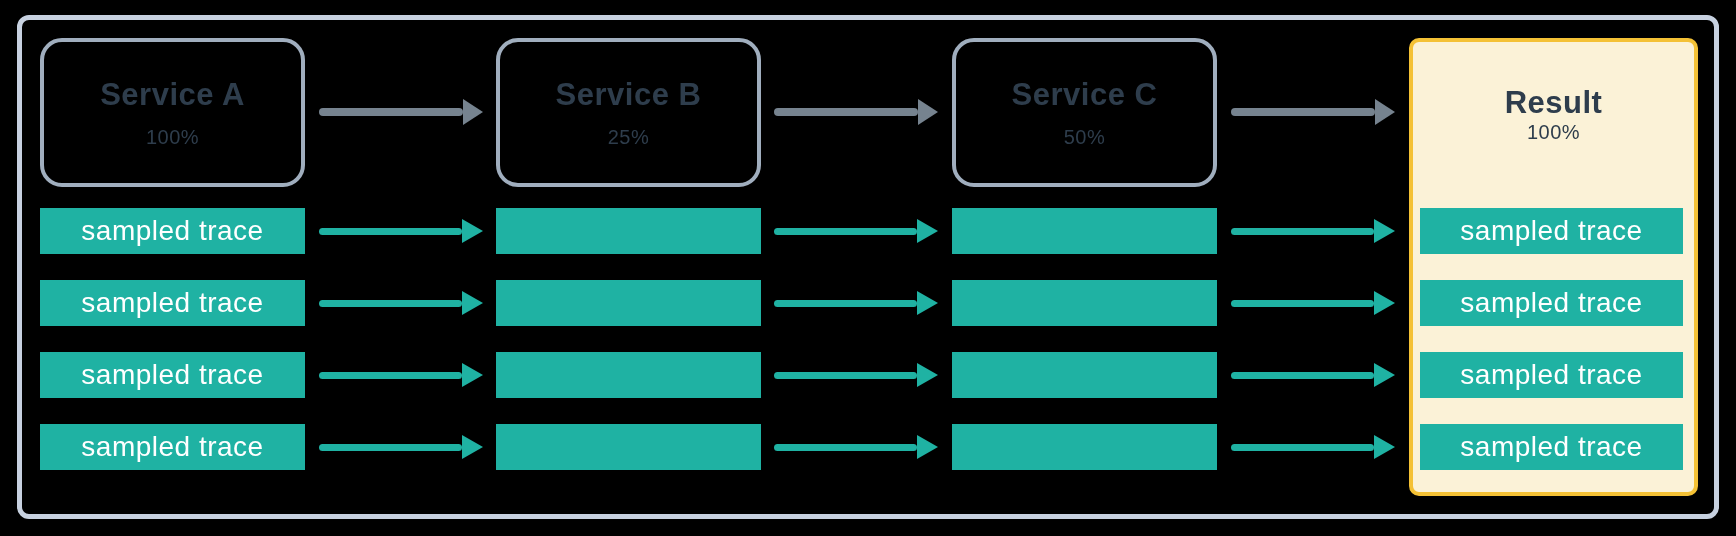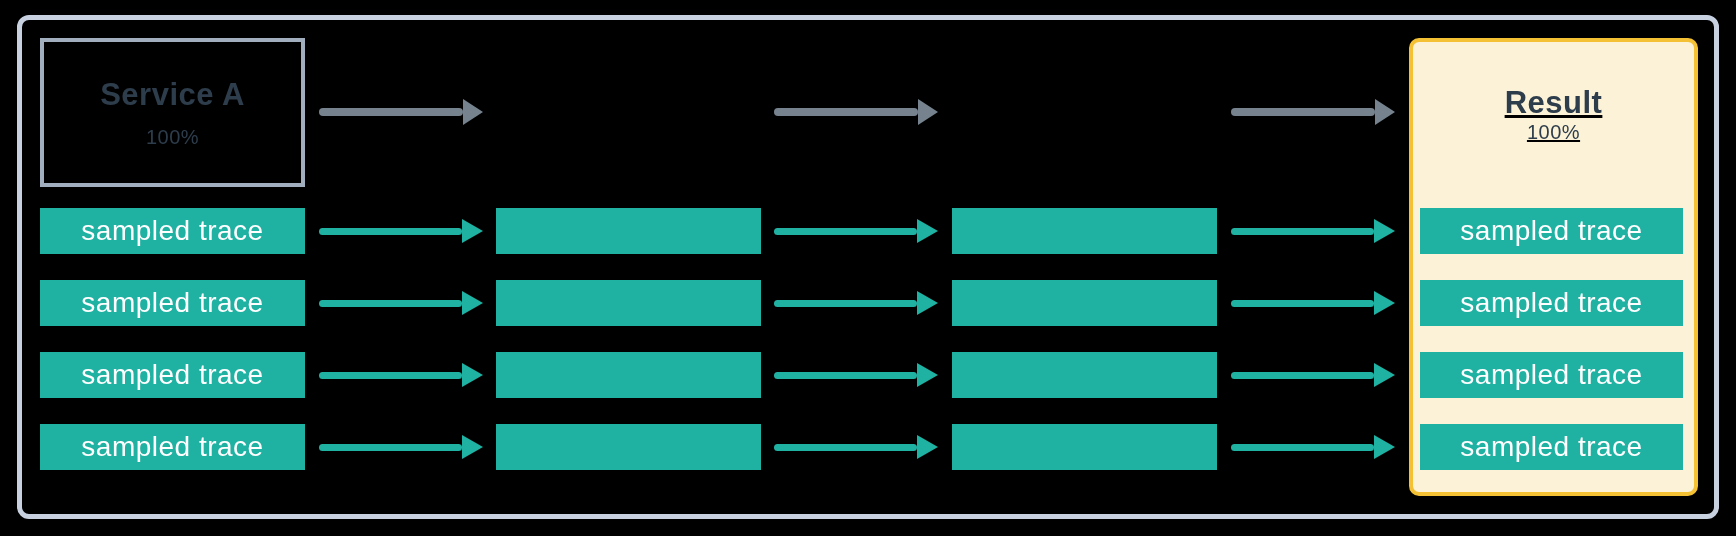--- a/index.html
+++ b/index.html
@@ -34,21 +34,21 @@
   
   .cx0 { left: 40px;  width: 265px; }
   .cx1 { left: 496px; width: 265px; }
   .cx2 { left: 952px; width: 265px; }
   .cx3 { left: 1420px; width: 263px; }
   
   .svc {
     position: absolute;
     top: 38px; height: 149px;
     border: 4px solid var(--box-border);
-    border-radius: 0;
+    border-radius: 22px;
     display: flex; flex-direction: column;
     align-items: center; justify-content: center;
     gap: 13px;
     background: transparent;
   }
   .svc-name { font-size: 31px; font-weight: bold; color: var(--text); letter-spacing: 0.5px; }
   .svc-rate { font-size: 20px; font-weight: normal; color: var(--text); letter-spacing: 0.5px; }
   
   .result-box {
     position: absolute;
@@ -56,21 +56,20 @@
     width: 289px; height: 458px;
     background: var(--result-bg);
     border: 4px solid var(--result-border);
     border-radius: 10px;
   }
   .result-head {
     height: 145px;
     display: flex; flex-direction: column;
     align-items: center; justify-content: center;
     gap: 0;
-    text-decoration: underline;
   }
   
   .bar {
     position: absolute;
     height: 46px;
     border-radius: 0;
     background: var(--teal);
     color: var(--bar-text);
     font-size: 28px;
     display: flex; align-items: center; justify-content: center;
@@ -112,21 +111,29 @@
 
 <div class="canvas">
 
   <div class="outer"></div>
 
   <div class="svc cx0">
     <div class="svc-name">Service A</div>
     <div class="svc-rate">100%</div>
   </div>
 
-
+  <div class="svc cx1">
+    <div class="svc-name">Service B</div>
+    <div class="svc-rate">25%</div>
+  </div>
+
+  <div class="svc cx2">
+    <div class="svc-name">Service C</div>
+    <div class="svc-rate">50%</div>
+  </div>
 
   <div class="result-box">
     <div class="result-head">
       <div class="svc-name">Result</div>
       <div class="svc-rate">100%</div>
     </div>
   </div>
 
   <div class="arrow gray g0 ahead">
     <div class="shaft"></div>

